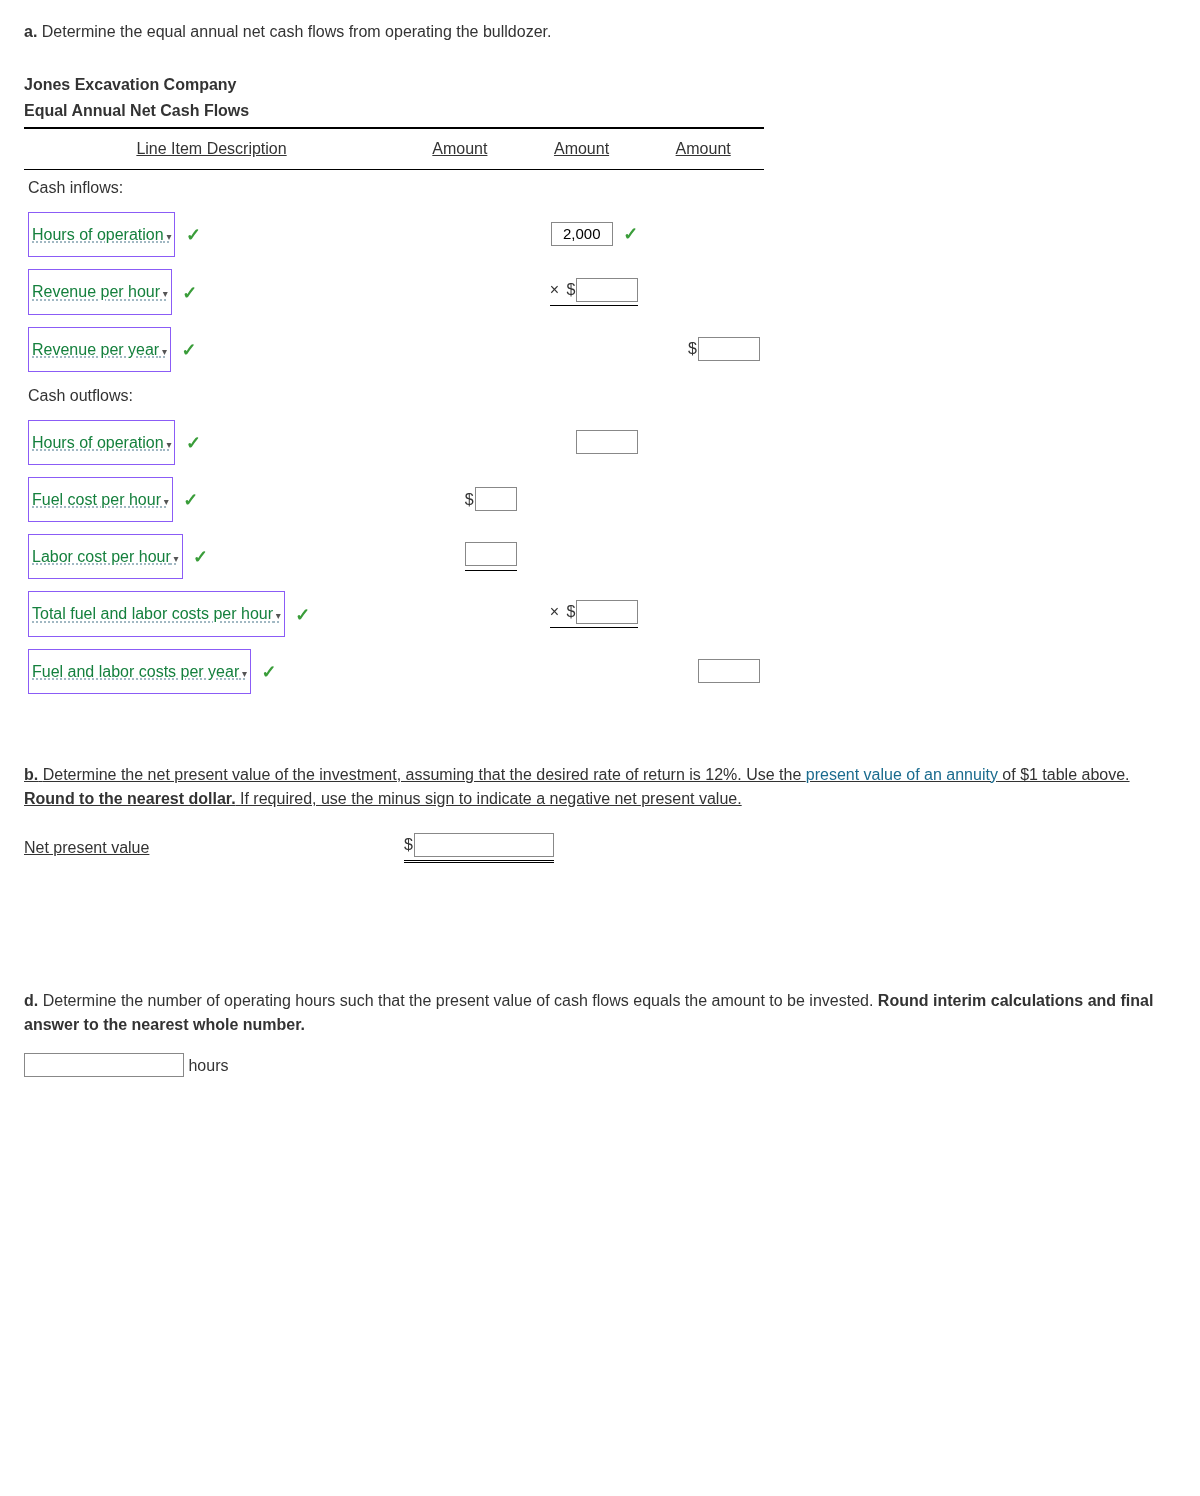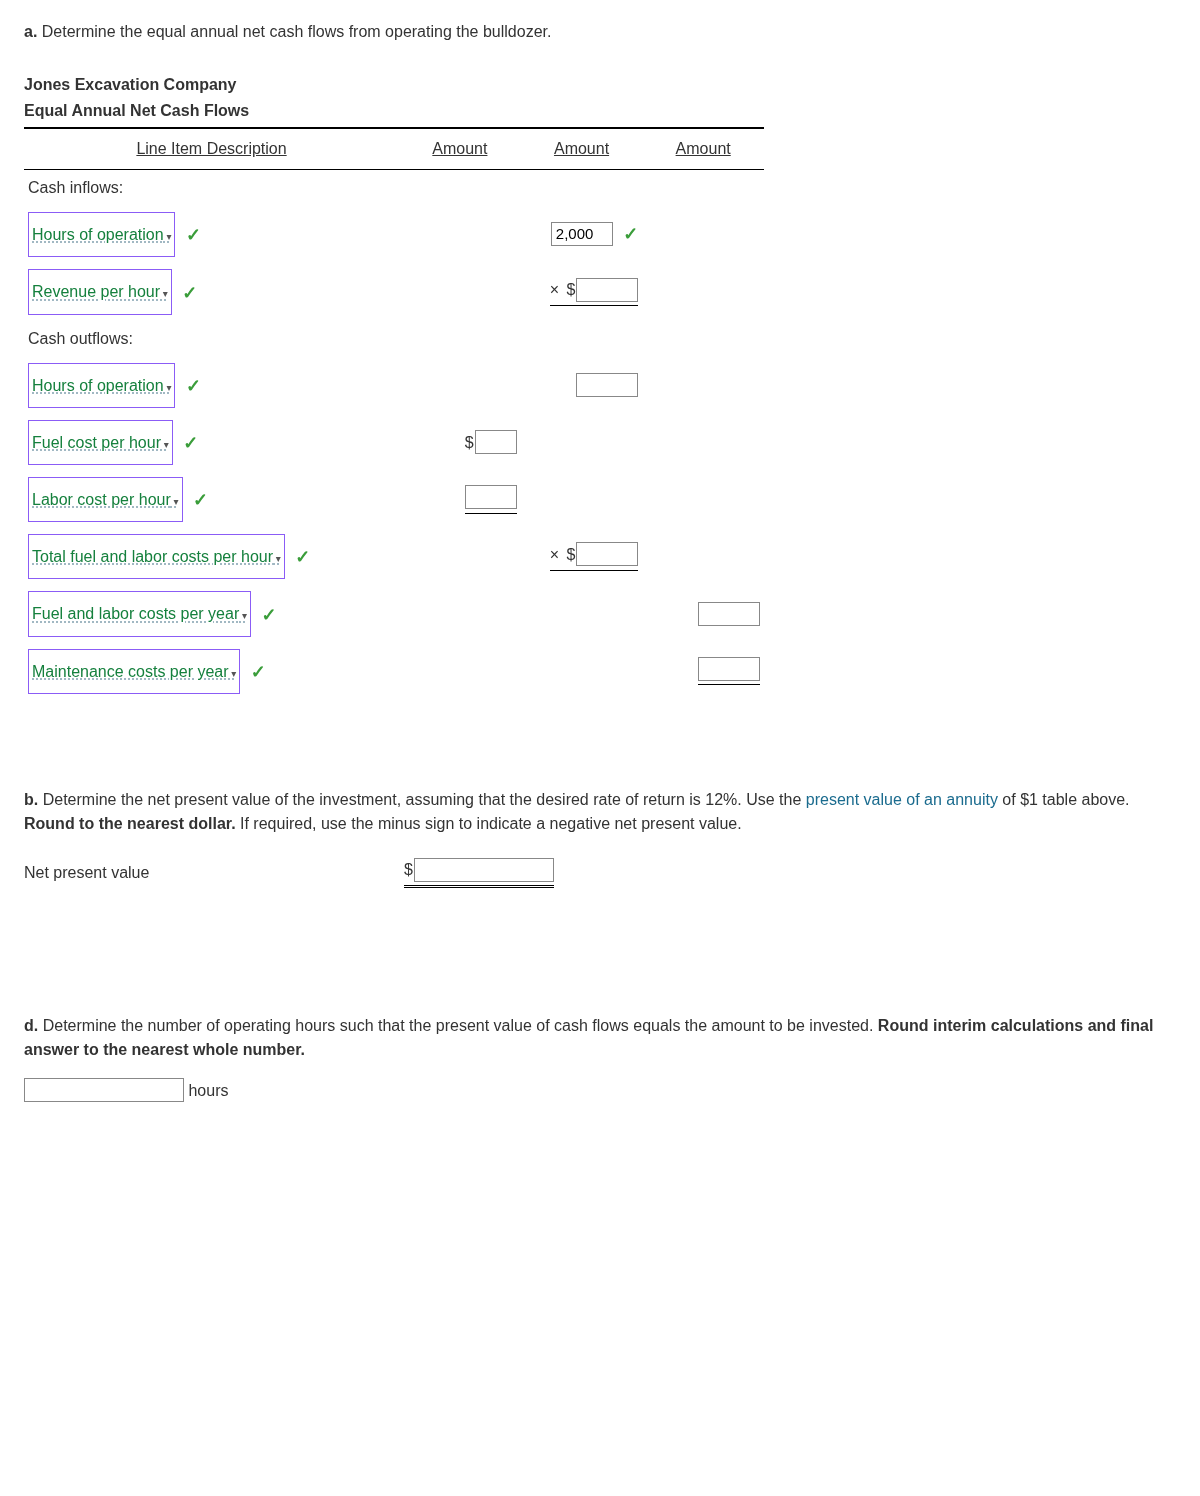--- a/index.html
+++ b/index.html
@@ -57,31 +57,31 @@
     font-weight: bold;
     font-size: 18px;
     margin-left: 6px;
     vertical-align: middle;
   }
   input.val {
     width: 62px;
     height: 24px;
     font-family: inherit;
     font-size: 15px;
-    text-align: left;
+    text-align: center;
     padding: 1px 4px;
     border: 1px solid #888;
   }
   input.wide { width: 140px; }
   input.mid { width: 130px; }
   .dollar { margin-right: 1px; }
   .times { margin-right: 3px; }
   .underline-cell { border-bottom: 1px solid #000; padding-bottom: 3px; display:inline-block;}
   .dbl-underline { border-bottom: 3px double #000; padding-bottom: 3px; display:inline-block;}
-  .section-b { margin-top: 88px; }
+  .section-b { margin-top: 63px; text-decoration: underline; }
   .link { color: #1a6b8e; }
   table.npv { border-collapse: collapse; margin-top: 14px; }
   table.npv td { padding: 6px 10px 6px 0; vertical-align: middle; }
   .npv-label { width: 380px; }
   .npv-amt { text-align: right; white-space: nowrap; }
   .npv-underline { border-bottom: 1px solid #000; }
   .npv-dbl { border-bottom: 3px double #000; }
   .section-d { margin-top: 120px; }
   .hours-row { margin-top: 8px; }
 </style>
@@ -134,20 +134,31 @@
       <td></td>
       <td class="col-amt">
         <span class="underline-cell">
           <span class="times">×</span>
           <span class="dollar">$</span><input class="val" style="">
         </span>
       </td>
       <td></td>
     </tr>
     <tr>
+      <td class="indent1">
+        <span class="dd">Revenue per year</span>
+        <span class="check">✓</span>
+      </td>
+      <td></td>
+        <td></td>
+      <td class="col-amt">
+        <span class="dollar">$</span><input class="val" style="">
+      </td>
+    </tr>
+    <tr>
       <td class="indent1">Cash outflows:</td>
       <td></td>
         <td></td>
         <td></td>
     </tr>
     <tr>
       <td class="indent1">
         <span class="dd">Hours of operation</span>
         <span class="check">✓</span>
       </td>
@@ -192,29 +203,20 @@
       <td></td>
     </tr>
     <tr>
       <td class="indent1">
         <span class="dd">Fuel and labor costs per year</span>
         <span class="check">✓</span>
       </td>
       <td></td>
         <td></td>
       <td class="col-amt"><input class="val" style=""></td>
-    </tr>
-    <tr>
-      <td class="indent1">
-        <span class="dd">Maintenance costs per year</span>
-        <span class="check">✓</span>
-      </td>
-      <td></td>
-        <td></td>
-      <td class="col-amt"><span class="underline-cell"><input class="val" style=""></span></td>
     </tr>
   </tbody>
 </table>
 
 <div class="section-b">
   <p>
     <span class="qlabel">b.</span>
     <span>Determine the net present value of the investment, assuming that the desired rate of return is 12%. Use the </span><span class="link">present value of an annuity</span><span> of $1 table above. </span><b>Round to the nearest dollar.</b><span> If required, use the minus sign to indicate a negative net present value.</span>
   </p>
   <table class="npv">

